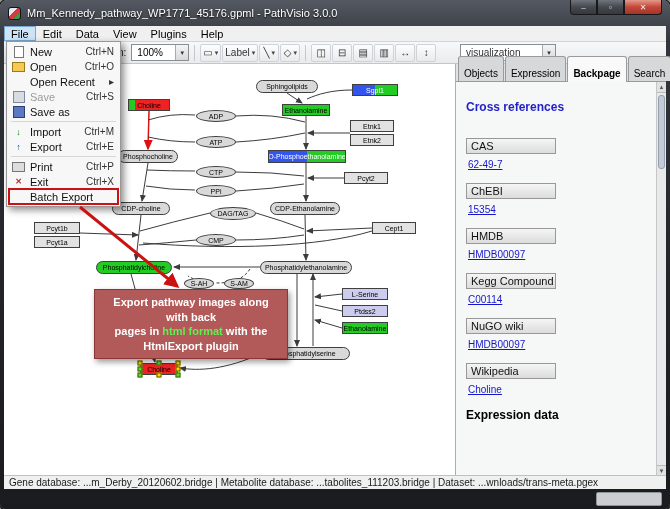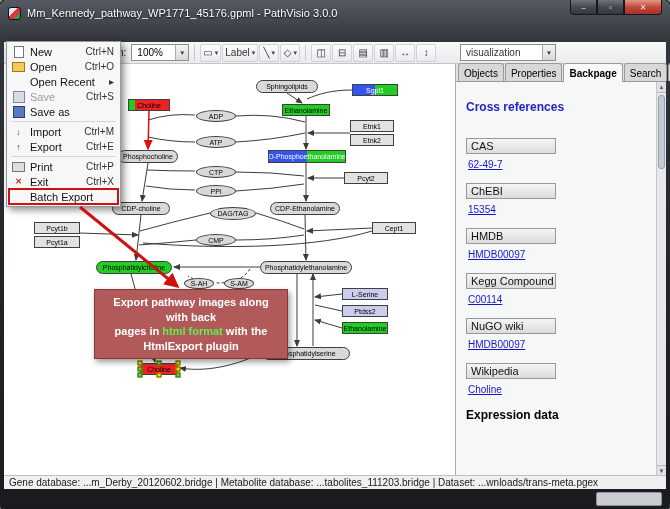--- a/index.html
+++ b/index.html
@@ -40,21 +40,21 @@
   .combo .cval{min-width:34px;}
   .combo .ca{width:13px;height:15px;margin-left:4px;border-left:1px solid #aaa;display:flex;align-items:center;justify-content:center;
     font-size:7px;color:#333;background:linear-gradient(#f4f4f4,#d9d9d9);}
   .combo.viz{margin-left:auto;margin-right:106px;}
   .combo.viz .cval{min-width:72px;color:#333;}
 
   
   .canvas{position:absolute;left:4px;top:64px;width:452px;height:412px;background:#fff;border-right:1px solid #a9adb2;}
   .sidebar{position:absolute;left:456px;top:64px;width:210px;height:412px;background:#eef0f1;}
   .tabs{display:flex;align-items:flex-end;height:18px;background:#e0e2e4;border-bottom:1px solid #9a9a9a;padding-left:2px;gap:1px;}
-  .tab{padding:4px 5px 2px;font-size:10px;background:#d6d8da;border:1px solid #9a9a9a;border-bottom:none;border-radius:3px 3px 0 0;white-space:nowrap;}
+  .tab{padding:11px 5px 2px;font-size:10px;background:#d6d8da;border:1px solid #9a9a9a;border-bottom:none;border-radius:3px 3px 0 0;white-space:nowrap;}
   .tab.active{background:#f9f9f9;position:relative;top:1px;padding-bottom:3px;font-weight:bold;}
   .backpage{position:absolute;top:18px;left:0;right:10px;bottom:0;padding:6px 10px;overflow:hidden;background:#f6f7f7;}
   .xhead{color:#2323c8;font-weight:bold;font-size:12px;margin:12px 0 24px;}
   .xsec{margin-bottom:13px;}
   .xsec .hd{width:90px;height:16px;line-height:15px;padding-left:4px;font-size:11px;color:#111;
     background:linear-gradient(#f5f5f5,#dcdcdc);border:1px solid #989898;}
   .xsec .val{display:inline-block;margin:5px 0 0 2px;font-size:10px;color:#111;}
   .xsec .val.link{color:#1515cc;text-decoration:underline;}
   .xfoot{font-weight:bold;font-size:12px;margin-top:12px;color:#000;}
   .sb-scroll{position:absolute;right:0;top:18px;bottom:0;width:10px;background:#e8e9ea;border-left:1px solid #c5c6c7;}
@@ -115,20 +115,28 @@
   <div class="titlebar">
     <span class="app-icon"></span>
     <span class="title">Mm_Kennedy_pathway_WP1771_45176.gpml - PathVisio 3.0.0</span>
     <div class="winbtns">
         <div class="wbtn minimize">–</div>
         <div class="wbtn maximize">▫</div>
         <div class="wbtn close">✕</div>
       </div>
   </div>
 
+  <div class="menubar">
+      <div class="menu open">File</div>
+      <div class="menu">Edit</div>
+      <div class="menu">Data</div>
+      <div class="menu">View</div>
+      <div class="menu">Plugins</div>
+      <div class="menu">Help</div>
+    </div>
 
   <div class="toolbar">
     <span class="tbgroup">
         <div class="tbtn">
           <span class="mic new"></span>
         </div>
         <div class="tbtn">
           <span class="mic open"></span>
         </div>
         <div class="tbtn disabled">
@@ -185,21 +193,21 @@
       <span class="cval">visualization</span>
       <span class="ca">▾</span>
     </span>
   </div>
 
   <div class="canvas"></div>
 
   <div class="sidebar">
     <div class="tabs">
         <div class="tab">Objects</div>
-        <div class="tab">Properties</div>
+        <div class="tab">Expression</div>
         <div class="tab active">Backpage</div>
         <div class="tab">Search</div>
         <div class="tab">Legend</div>
       </div>
     <div class="backpage">
       <div class="xhead">Cross references</div>
       <div>
           <div class="xsec"><div class="hd">CAS</div><div class="val link">62-49-7</div></div>
           <div class="xsec"><div class="hd">ChEBI</div><div class="val link">15354</div></div>
           <div class="xsec"><div class="hd">HMDB</div><div class="val link">HMDB00097</div></div>

